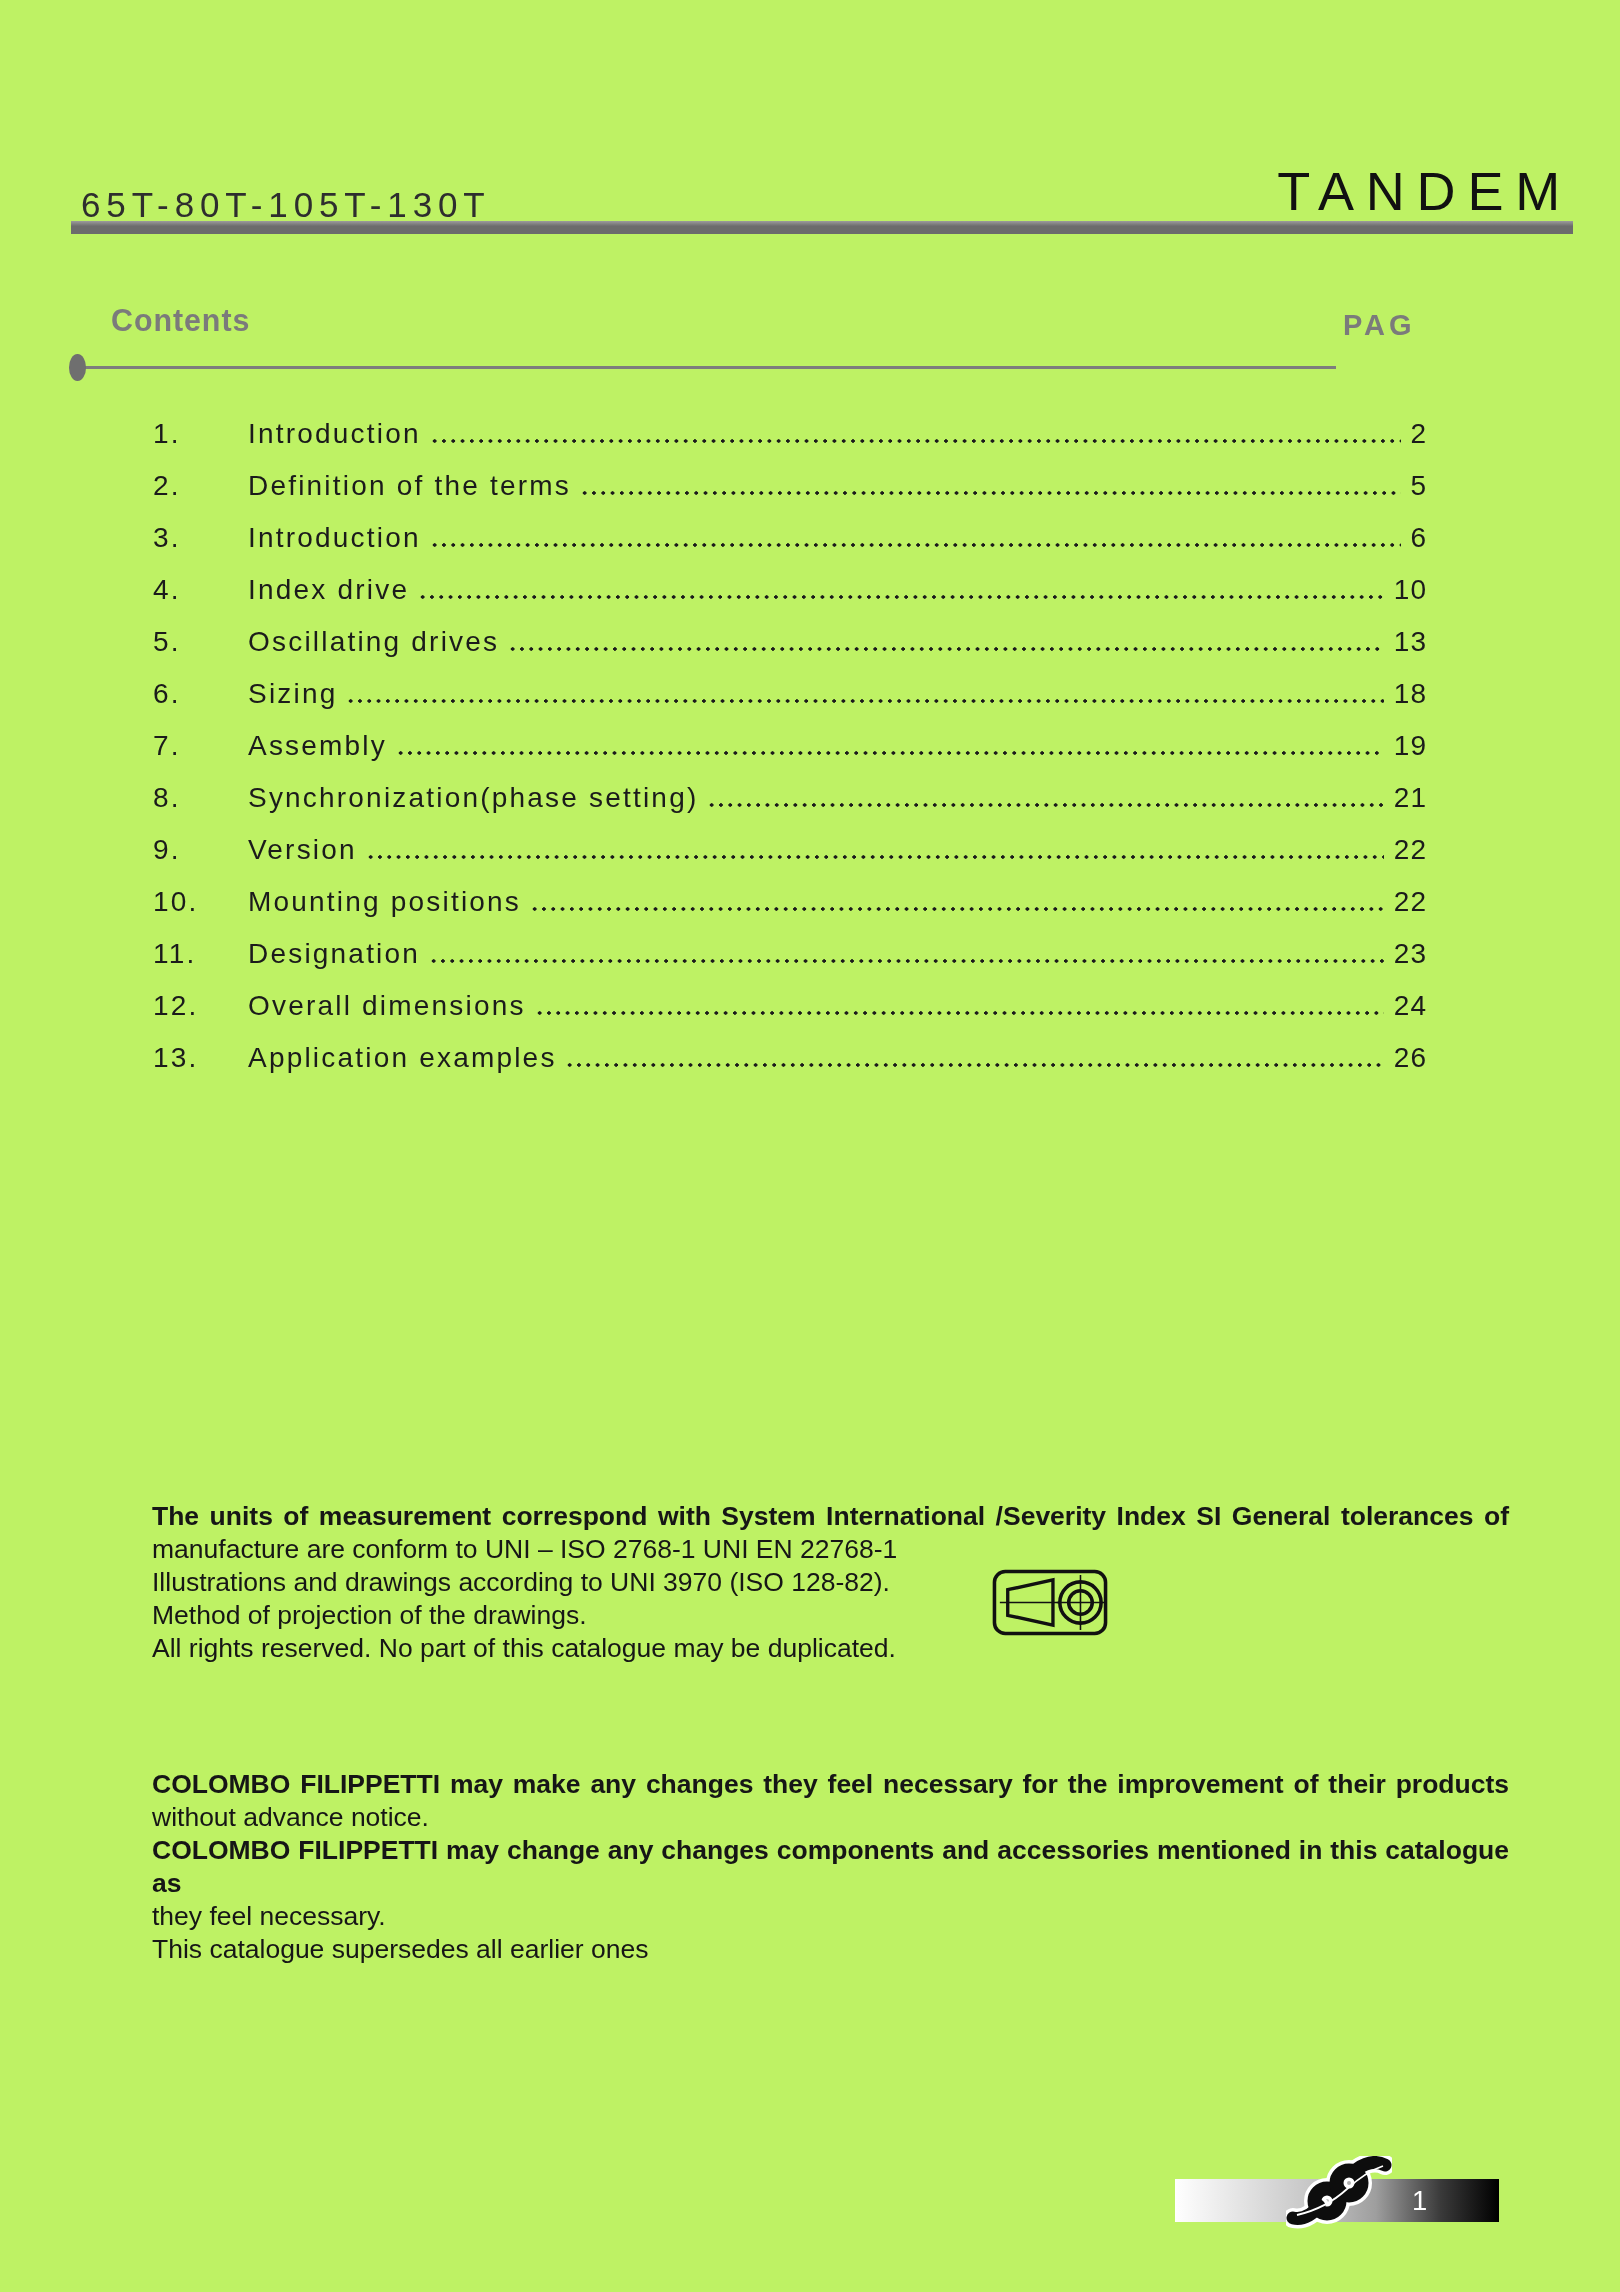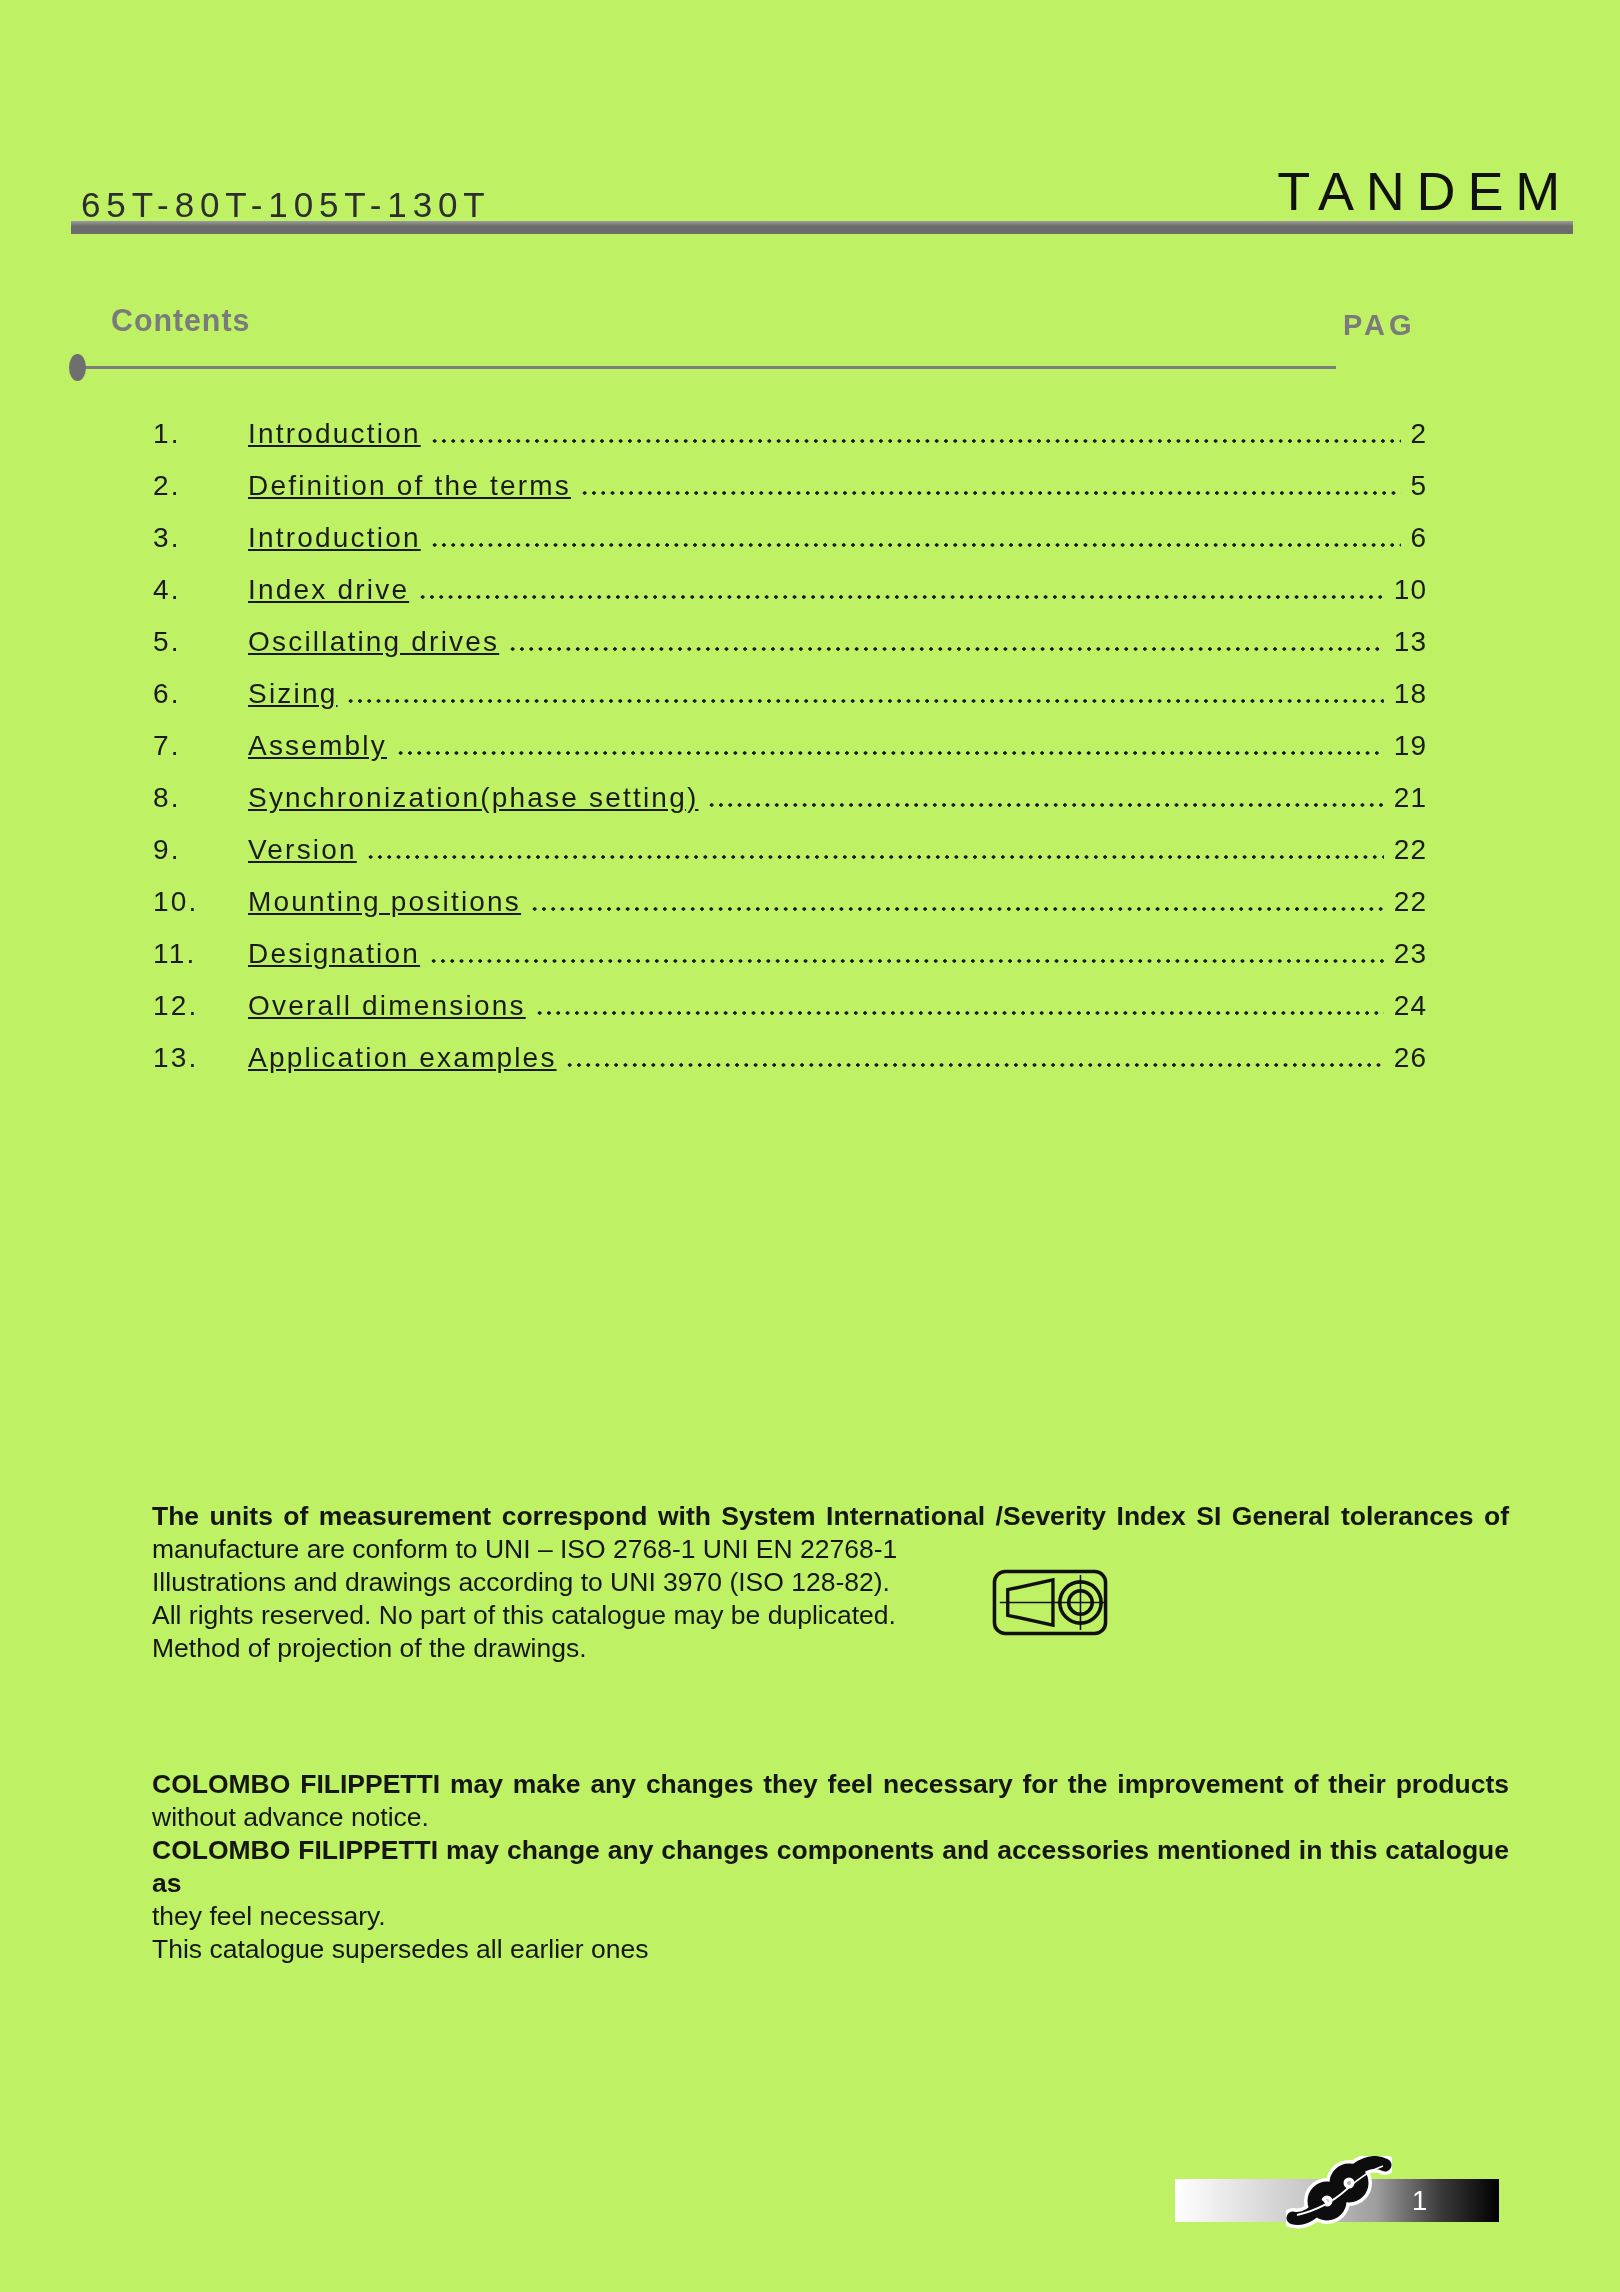--- a/index.html
+++ b/index.html
@@ -46,21 +46,21 @@
     background:#6f6f6f; border-radius:50%;
   }
 
   
   .toc {
     position:absolute; left:153px; top:420px; width:1274px;
     font-size:28px; line-height:28px; letter-spacing:2.2px; color:#1b1b1b;
   }
   .toc-row { display:flex; align-items:baseline; height:52px; }
   .toc-num { width:95px; flex:0 0 auto; }
-  .toc-title { flex:0 1 auto; white-space:nowrap;text-decoration:underline; }
+  .toc-title { flex:0 1 auto; white-space:nowrap; }
   .leader {
     flex:1 1 auto; height:3.9px; margin:0 9.8px 0 8.8px;
     background-image:radial-gradient(circle, #1b1b1b 1.5px, transparent 1.7px);
     background-size:9.3px 3.9px; background-repeat:repeat-x; background-position:left bottom;
   }
   .toc-page { flex:0 0 auto; text-align:right; letter-spacing:1px; }
 
   
   .notes {
     position:absolute; left:152px; width:1357px;
@@ -176,22 +176,22 @@
         <span class="toc-title">Application examples</span>
         <span class="leader"></span>
         <span class="toc-page">26</span>
       </div>
   </div>
 
   <div class="notes notes-1">
     <div class="jline">The units of measurement correspond with System International /Severity Index SI General tolerances of</div>
     <div>manufacture are conform to UNI – ISO 2768-1 UNI EN 22768-1</div>
     <div>Illustrations and drawings according to UNI 3970 (ISO 128-82).</div>
+    <div>Method of projection of the drawings.</div>
     <div>All rights reserved. No part of this catalogue may be duplicated.</div>
-    <div>Method of projection of the drawings.</div>
   </div>
 
   <div class="projection-icon">
     <svg width="116" height="67" viewBox="0 0 118 68">
       <rect x="2.5" y="2.5" width="113" height="63" rx="11" fill="none" stroke="#111" stroke-width="3.6"></rect>
       <path d="M16,21 L16,47 L62,57 L62,11 Z" fill="none" stroke="#111" stroke-width="3.4" stroke-linejoin="miter"></path>
       <line x1="8" y1="34" x2="68" y2="34" stroke="#111" stroke-width="1.6"></line>
       <circle cx="90" cy="34" r="21" fill="none" stroke="#111" stroke-width="3.6"></circle>
       <circle cx="90" cy="34" r="12" fill="none" stroke="#111" stroke-width="3.6"></circle>
       <line x1="90" y1="6" x2="90" y2="62" stroke="#111" stroke-width="1.6"></line>

